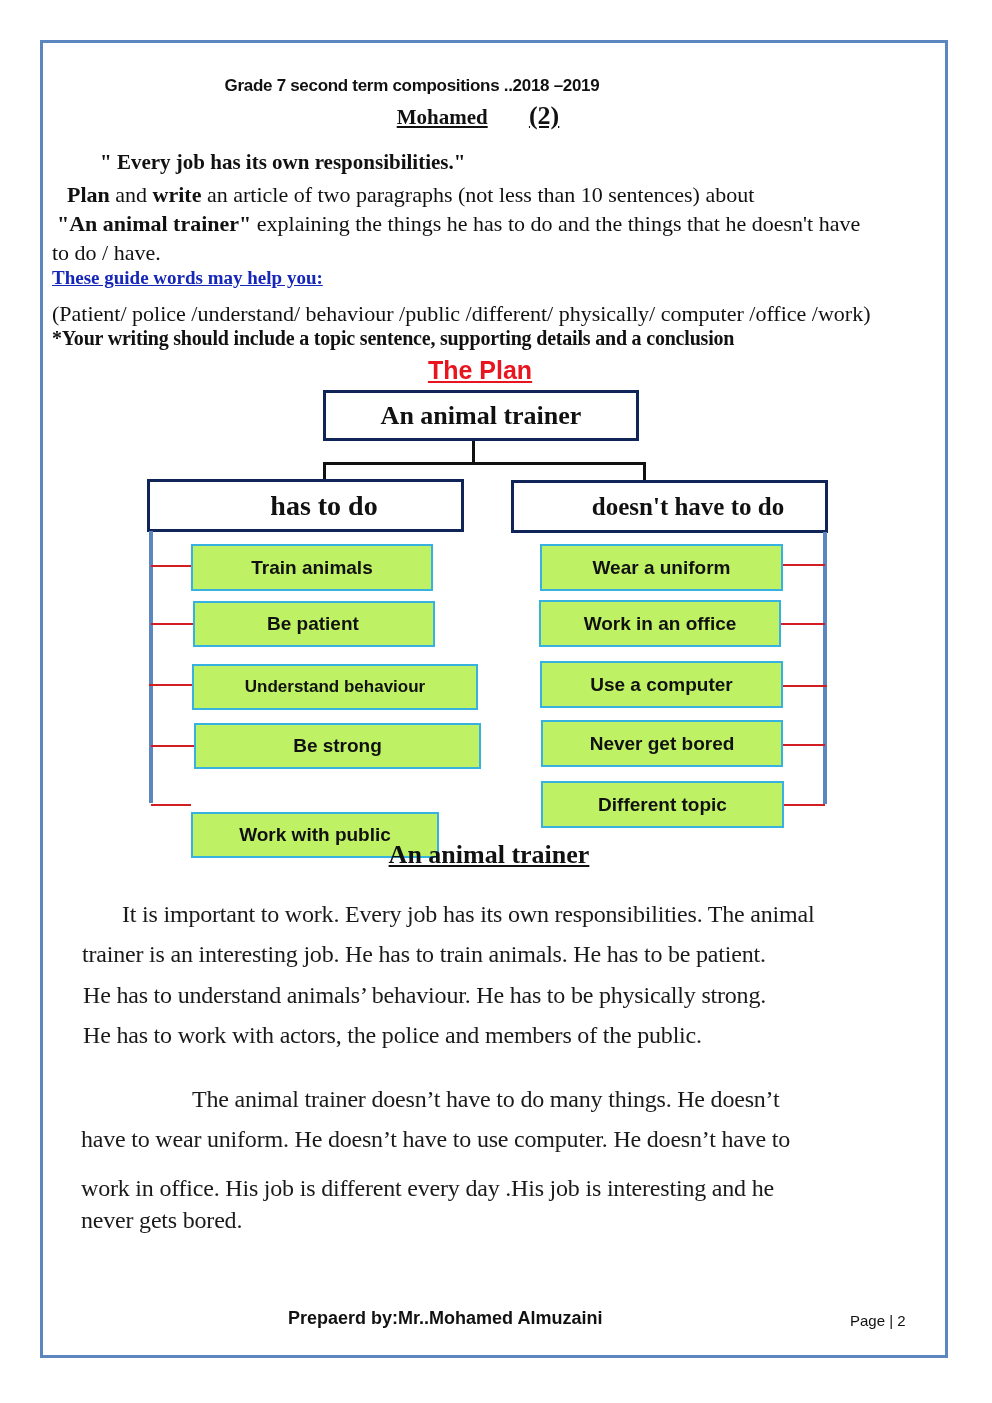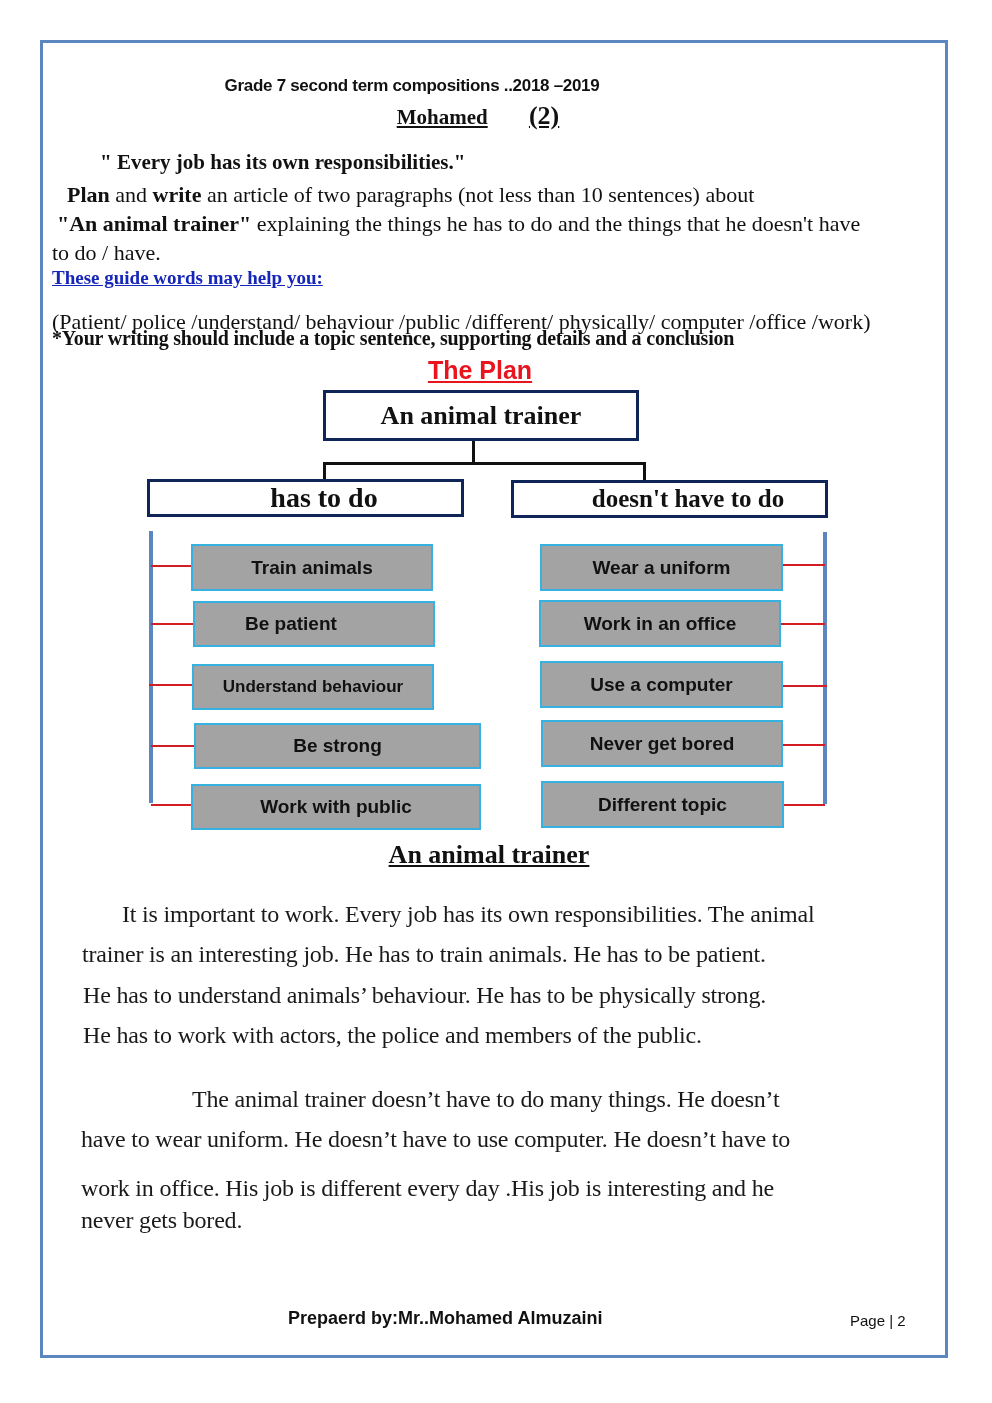--- a/index.html
+++ b/index.html
@@ -17,25 +17,25 @@
   .writing span { text-decoration:underline; position:relative; left:-36px; }
   .writing .num { font-size:26px; text-decoration:underline; left:0; }
   .quote { left:100px; top:150px; font-size:21px; font-weight:bold; color:#111; }
   .line { font-size:22px; color:#111; white-space:nowrap; }
   .guide { left:52px; top:267px; font-size:19px; font-weight:bold; color:#1526b8; text-decoration:underline; }
   .plan-title { left:0; width:992px; top:356px; text-align:center; font-size:25px; font-weight:bold; color:#e8141e; }
   .plan-title span { text-decoration:underline; text-decoration-color:#e8141e; position:relative; left:-16px; }
 
   .box-main { left:323px; top:390px; width:316px; height:51px; border:3px solid #0f2457; box-sizing:border-box;
     display:flex; align-items:center; justify-content:center; font-size:26px; font-weight:bold; color:#111; }
-  .box-head { height:38px; border:3px solid #0f2457; box-sizing:border-box; display:flex; align-items:center; justify-content:center; font-weight:bold; color:#111;padding-left:37px; }
+  .box-head { height:53px; border:3px solid #0f2457; box-sizing:border-box; display:flex; align-items:center; justify-content:center; font-weight:bold; color:#111;padding-left:37px; }
   .connector { background:#111; }
   .vbar { background:#5b86c0; width:4px; }
   .redtick { background:#d21d23; height:2px; }
-  .item { border:2px solid #36b1e0; box-sizing:border-box; background:#a3a3a3; display:flex; align-items:center; justify-content:center;
+  .item { border:2px solid #36b1e0; box-sizing:border-box; background:#bef264; display:flex; align-items:center; justify-content:center;
     font-size:19px; font-weight:bold; color:#111; }
 
   .essay-title { left:0; width:992px; top:840px; text-align:center; font-size:26px; font-weight:bold; color:#111; }
   .essay-title span { text-decoration:underline; position:relative; left:-7px; }
   .para { font-size:24px; color:#1a1a1a; white-space:nowrap; letter-spacing:-0.2px; }
   .footer-by { left:288px; top:1308px; font-size:18px; font-weight:bold; color:#111; }
   .footer-page { left:850px; top:1312px; font-size:15px; color:#111; }
 </style>
 </head>
 <body>
@@ -46,21 +46,21 @@
 <div class="abs writing serif">
   <span>Mohamed</span>
   <span class="num">(2)</span>
 </div>
 
 <div class="abs quote serif">" Every job has its own responsibilities."</div>
 <div class="abs line serif" style="left:67px; top:182px;"><b>Plan</b><span> and </span><b>write</b><span> an article of two paragraphs (not less than 10 sentences) about</span></div>
 <div class="abs line serif" style="left:57px; top:211px;"><b>"An animal trainer"</b><span> explaining the things he has to do and the things that he doesn't have</span></div>
 <div class="abs line serif" style="left:52px; top:240px;">to do / have.</div>
 <div class="abs guide serif">These guide words may help you:</div>
-<div class="abs line serif" style="left:52px; top:309px;">(Patient/ police /understand/ behaviour /public /different/ physically/ computer /office /work)</div>
+<div class="abs line serif" style="left:52px; top:301px;">(Patient/ police /understand/ behaviour /public /different/ physically/ computer /office /work)</div>
 <div class="abs line serif" style="left:52px; top:327px; font-weight:bold; font-size:20px; letter-spacing:-0.2px;">*Your writing should include a topic sentence, supporting details and a conclusion</div>
 
 <div class="abs plan-title calibri"><span>The Plan</span></div>
 <div class="abs box-main serif">An animal trainer</div>
 
 <div class="abs connector" style="left:472px; top:441px; width:3px; height:22px;"></div>
 <div class="abs connector" style="left:323px; top:462px; width:323px; height:3px;"></div>
 <div class="abs connector" style="left:323px; top:462px; width:3px; height:18px;"></div>
 <div class="abs connector" style="left:643px; top:462px; width:3px; height:19px;"></div>
 
@@ -70,24 +70,24 @@
 <div class="abs vbar" style="left:149px; top:531px; height:272px;"></div>
 <div class="abs vbar" style="left:823px; top:532px; height:272px;"></div>
 
 <div class="abs redtick" style="left:151px; top:565px; width:40px;"></div>
 <div class="abs redtick" style="left:151px; top:623px; width:42px;"></div>
 <div class="abs redtick" style="left:149px; top:684px; width:43px;"></div>
 <div class="abs redtick" style="left:151px; top:745px; width:43px;"></div>
 <div class="abs redtick" style="left:151px; top:804px; width:40px;"></div>
 
 <div class="abs item calibri" style="left:191px; top:544px; width:242px; height:47px;">Train animals</div>
-<div class="abs item calibri" style="left:193px; top:601px; width:242px; height:46px; justify-content:flex-start; padding-left:50px;">Be patient</div>
-<div class="abs item calibri" style="left:192px; top:664px; width:242px; height:46px; font-size:17px;">Understand behaviour</div>
+<div class="abs item calibri" style="left:193px; top:601px; width:242px; height:46px; justify-content:flex-start; padding-left:72px;">Be patient</div>
+<div class="abs item calibri" style="left:192px; top:664px; width:286px; height:46px; font-size:17px;">Understand behaviour</div>
 <div class="abs item calibri" style="left:194px; top:723px; width:287px; height:46px;">Be strong</div>
-<div class="abs item calibri" style="left:191px; top:784px; width:290px; height:46px;">Work with public</div>
+<div class="abs item calibri" style="left:191px; top:812px; width:248px; height:46px;">Work with public</div>
 
 <div class="abs redtick" style="left:782px; top:564px; width:43px;"></div>
 <div class="abs redtick" style="left:780px; top:623px; width:45px;"></div>
 <div class="abs redtick" style="left:783px; top:685px; width:44px;"></div>
 <div class="abs redtick" style="left:781px; top:744px; width:44px;"></div>
 <div class="abs redtick" style="left:783px; top:804px; width:42px;"></div>
 
 <div class="abs item calibri" style="left:540px; top:544px; width:243px; height:47px;">Wear a uniform</div>
 <div class="abs item calibri" style="left:539px; top:600px; width:242px; height:47px;">Work in an office</div>
 <div class="abs item calibri" style="left:540px; top:661px; width:243px; height:47px;">Use a computer</div>

